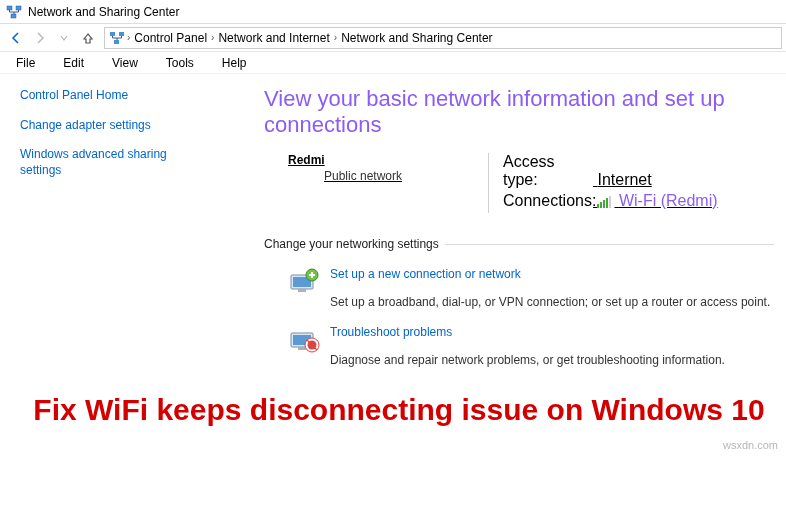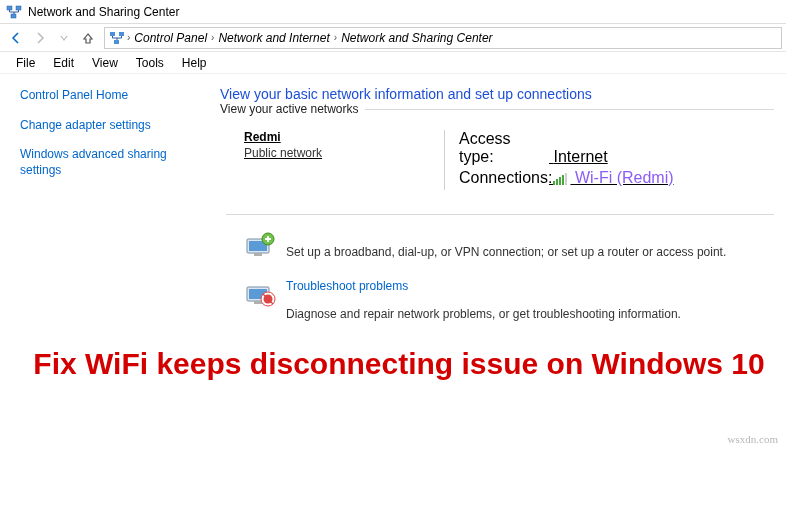--- a/index.html
+++ b/index.html
@@ -5,48 +5,48 @@
   * { box-sizing: border-box; }
   body { margin: 0; font-family: "Segoe UI", Tahoma, sans-serif; font-size: 12px; color: #000; background: #fff; width: 786px; }
   .titlebar { height: 24px; background: #fff; border-bottom: 1px solid #ddd; display: flex; align-items: center; padding: 0 6px; }
   .titlebar-icon { width: 16px; height: 16px; margin-right: 6px; }
   .titlebar-text { font-size: 12px; }
   .addrbar { height: 28px; background: #fff; border-bottom: 1px solid #e5e5e5; display: flex; align-items: center; padding: 0 4px; }
   .navbtn { width: 24px; height: 24px; display: flex; align-items: center; justify-content: center; color: #555; }
   .navbtn.disabled { color: #bbb; }
   .uparrow { width: 20px; height: 20px; display: flex; align-items: center; justify-content: center; margin: 0 2px; }
   .address { flex: 1; height: 22px; border: 1px solid #ccc; display: flex; align-items: center; padding: 0 4px; margin-left: 4px; }
-  .bc-item { padding: 0 2px; font-style: italic; }
+  .bc-item { padding: 0 2px; }
   .bc-sep { color: #555; padding: 0 2px; font-size: 10px; }
-  .menubar { height: 22px; display: flex; align-items: center; padding: 0 8px; gap: 2px; border-bottom: 1px solid #f0f0f0; }
+  .menubar { height: 22px; display: flex; align-items: center; padding: 0 8px; gap: 12px; border-bottom: 1px solid #f0f0f0; }
   .menuitem { padding: 2px 8px; }
-  .body { display: flex; }
+  .body { display: flex; gap: 44px; }
   .sidebar { width: 210px; padding: 14px 10px 14px 20px; }
   .side-link { color: #0066cc; margin-bottom: 14px; cursor: pointer; line-height: 1.3; }
   .main { flex: 1; padding: 12px 12px 0 10px; }
-  .main-heading { color: #1d4ed8; font-size: 14px; font-weight: 400; margin-bottom: 0; }
+  .main-heading { color: #8b5cf6; font-size: 22px; font-weight: 400; margin-bottom: 9px; }
   .fieldset-label { font-size: 12px; color: #222; }
   .groupline { display: flex; align-items: center; margin-bottom: 8px; }
   .groupline .line { flex: 1; border-top: 1px solid #d9d9d9; margin-left: 6px; }
   .networks { display: flex; padding: 6px 4px 14px 24px; text-decoration: underline; }
   .net-left { flex: 0 0 200px; }
   .net-name { font-weight: 600; }
-  .net-type { color: #333; margin-top: 2px; }
+  .net-type { color: #333; margin-top: 2px; margin-left: 36px; }
   .net-right { border-left: 1px solid #d0d0d0; padding-left: 14px; flex: 1; font-size: 16px; }
   .net-right .row { margin-bottom: 3px; }
   .label { display: inline-block; width: 90px; }
   .link { color: #8b5cf6; cursor: pointer; }
   .wifi-icon { display: inline-block; margin-right: 3px; vertical-align: -2px; }
   .change-section { margin-top: 10px; }
   .option { display: flex; padding: 8px 0 8px 24px; }
   .opt-icon { width: 32px; height: 32px; flex-shrink: 0; margin-right: 10px; }
   .opt-title { color: #0066cc; cursor: pointer; }
   .opt-desc { color: #333; margin-top: 14px; }
   .overlay { text-align: center; color: #d40000; font-size: 30px; font-weight: 700; line-height: 1.25; padding: 16px 10px 24px; margin-left: 12px; }
-  .watermark { position: absolute; right: 8px; bottom: 12px; color: #b7b7b7; font-size: 11px; font-family: Liberation Serif, serif; }
+  .watermark { position: absolute; right: 8px; bottom: 6px; color: #b7b7b7; font-size: 11px; font-family: Liberation Sans, sans-serif; }
   .wrap { position: relative; width: 786px; height: 457px; overflow: hidden; }
   svg { display: block; }
 </style>
 </head>
 <body>
 <div class="wrap">
 
 <div class="titlebar">
   <span class="titlebar-icon">
     <svg width="16" height="16" viewBox="0 0 16 16">
@@ -110,24 +110,20 @@
 
   <div class="sidebar">
     <div class="side-link">Control Panel Home</div>
     <div class="side-link">Change adapter settings</div>
     <div class="side-link">Windows advanced sharing settings</div>
   </div>
 
   <div class="main">
     <div class="main-heading">View your basic network information and set up connections</div>
 
-    <div class="groupline">
-      <span class="fieldset-label">View your active networks</span>
-      <span class="line"></span>
-    </div>
 
     <div class="networks">
       <div class="net-left">
         <div class="net-name">Redmi</div>
         <div class="net-type">Public network</div>
       </div>
       <div class="net-right">
         <div class="row">
           <span class="label">Access type:</span>
           <span>Internet</span>
@@ -143,34 +139,36 @@
               <rect x="12" y="0" width="2" height="12" fill="#cfcfcf"></rect>
             </svg>
           </span>
           <span class="link">Wi-Fi (Redmi)</span>
         </div>
       </div>
     </div>
 
     <div class="change-section">
       <div class="groupline">
+        <span class="fieldset-label">Change your networking settings</span>
         <span class="line"></span>
       </div>
 
       <div class="option">
         <span class="opt-icon">
           <svg width="32" height="32" viewBox="0 0 32 32">
             <rect x="3" y="8" width="22" height="14" rx="1" fill="#dbe7f3" stroke="#7a8fa5"></rect>
             <rect x="5" y="10" width="18" height="10" fill="#5a9bd5"></rect>
             <rect x="10" y="22" width="8" height="3" fill="#b0b0b0"></rect>
             <circle cx="24" cy="8" r="6" fill="#71c14c" stroke="#3d8f1e"></circle>
             <path d="M21 8 h6 M24 5 v6" stroke="#fff" stroke-width="1.8"></path>
           </svg>
         </span>
         <div>
+          <div class="opt-title">Set up a new connection or network</div>
           <div class="opt-desc">Set up a broadband, dial-up, or VPN connection; or set up a router or access point.</div>
         </div>
       </div>
 
       <div class="option">
         <span class="opt-icon">
           <svg width="32" height="32" viewBox="0 0 32 32">
             <rect x="3" y="8" width="22" height="14" rx="1" fill="#dbe7f3" stroke="#7a8fa5"></rect>
             <rect x="5" y="10" width="18" height="10" fill="#5a9bd5"></rect>
             <rect x="10" y="22" width="8" height="3" fill="#b0b0b0"></rect>

